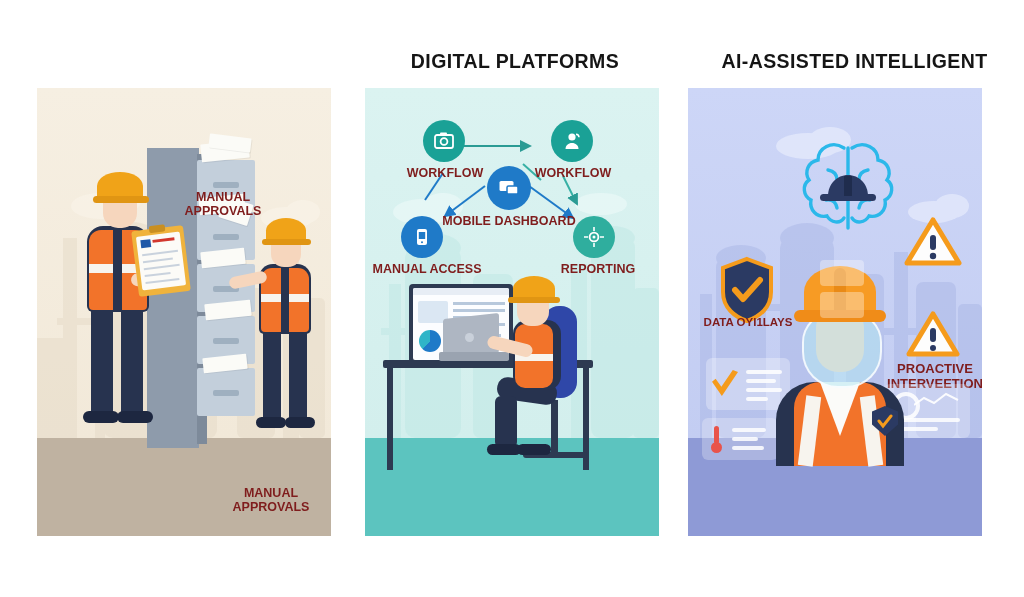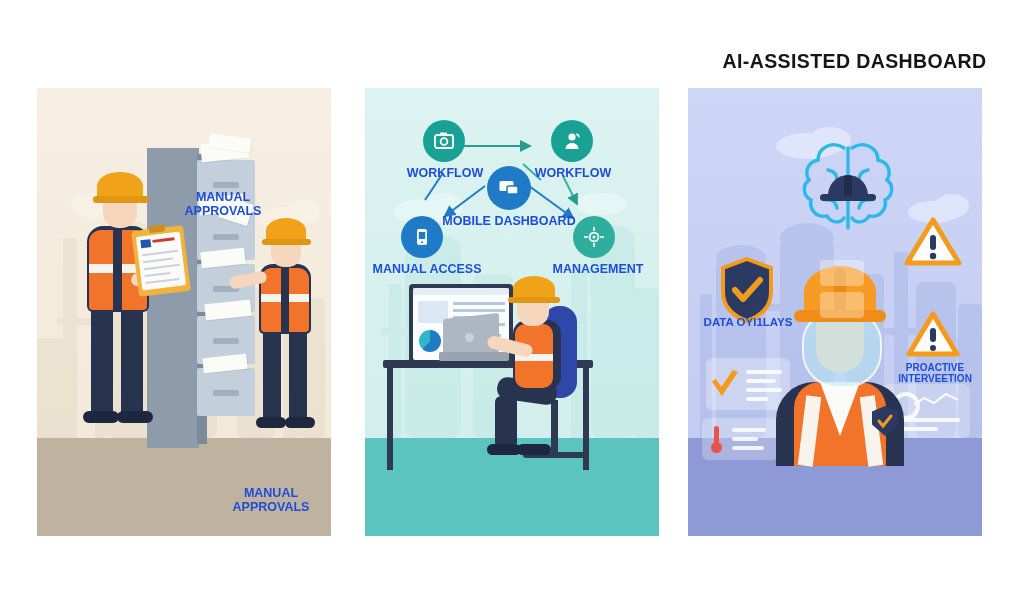--- a/index.html
+++ b/index.html
@@ -17,21 +17,21 @@
     white-space:nowrap;
   }
 
   
   .frame{position:absolute;overflow:hidden;}
   .sky{position:absolute;left:0;right:0;top:0;}
   .floor{position:absolute;left:0;right:0;bottom:0;}
 
   
   .lbl{
-    position:absolute;text-align:center;font-weight:bold;color:#1d4ed8;
+    position:absolute;text-align:center;font-weight:bold;color:#7f1d1d;
     line-height:1.12;white-space:pre;
   }
   .circ{position:absolute;border-radius:50%;display:flex;align-items:center;justify-content:center;}
   .plant{position:absolute;opacity:.5;}
 
   
   .cab{position:absolute;background:#9aa6b4;}
   .drawer{position:absolute;background:#c3cfdb;border-radius:2px;}
   .drawer::after{content:"";position:absolute;left:28%;right:28%;top:46%;height:13%;
     background:#9fb0c0;border-radius:2px;}
@@ -139,20 +139,21 @@
 
       <div class="lbl" style="left:118px;top:102px;width:136px;font-size:12.5px;">MANUAL
 APPROVALS</div>
       <div class="lbl" style="left:164px;top:398px;width:140px;font-size:12.5px;">MANUAL
 APPROVALS</div>
     </div>
   </div>
 
   <div class="panel" style="position:absolute;left:345px;top:0;width:340px;height:597px;">
 
+    <div class="title" style="top:50px;left:0;width:340px;">DIGITAL PLATFORMS</div>
 
     <div class="frame" style="left:20px;top:88px;width:294px;height:448px;">
       <div class="sky" style="height:350px;background:linear-gradient(#dbf3f1,#d3efed);"></div>
       <div class="floor" style="height:98px;background:#5cc4bf;"></div>
 
       <svg class="plant" width="294" height="350" style="left:0;top:0;" viewBox="0 0 294 350">
         <g fill="#bfe8e5">
           <rect x="40" y="160" width="56" height="190" rx="10"></rect>
           <ellipse cx="68" cy="160" rx="28" ry="15"></ellipse>
           <rect x="24" y="196" width="12" height="154"></rect>
@@ -223,21 +224,21 @@
       </div>
       <div class="lbl" style="left:0px;top:174px;width:124px;font-size:12.5px;">MANUAL ACCESS</div>
 
       <div class="circ" style="left:208px;top:128px;width:42px;height:42px;background:#2fae9e;">
         <svg width="24" height="24" viewBox="0 0 24 24">
           <circle cx="12" cy="12" r="4.4" fill="none" stroke="#fff" stroke-width="1.8"></circle>
           <circle cx="12" cy="12" r="1.5" fill="#fff"></circle>
           <path d="M2 12h4M18 12h4M12 2v4M12 18v4" stroke="#fff" stroke-width="1.6"></path>
         </svg>
       </div>
-      <div class="lbl" style="left:178px;top:174px;width:110px;font-size:12.5px;">MANAGEMENT</div>
+      <div class="lbl" style="left:178px;top:174px;width:110px;font-size:12.5px;">REPORTING</div>
 
       <div style="position:absolute;left:44px;top:196px;width:104px;height:80px;background:#2d3a52;border-radius:4px;padding:4px;box-sizing:border-box;">
         <div style="position:absolute;inset:4px;background:#fcfdff;border-radius:2px;overflow:hidden;">
           <div style="height:7px;background:#e7edf5;"></div>
           <div style="position:absolute;left:5px;top:13px;width:30px;height:22px;background:#dbe7f3;border-radius:2px;"></div>
           <div style="position:absolute;left:40px;top:14px;width:52px;height:3px;background:#b7c8dc;"></div>
           <div style="position:absolute;left:40px;top:21px;width:52px;height:3px;background:#b7c8dc;"></div>
           <div style="position:absolute;left:40px;top:28px;width:40px;height:3px;background:#b7c8dc;"></div>
           <div style="position:absolute;left:40px;top:35px;width:52px;height:3px;background:#b7c8dc;"></div>
           <div style="position:absolute;left:6px;top:42px;width:22px;height:22px;border-radius:50%;background:conic-gradient(#1f7ac8 0 62%,#2fb5c8 62% 100%);"></div>
@@ -269,21 +270,21 @@
         <div class="skin" style="left:-6px;top:56px;width:46px;height:13px;border-radius:7px;transform:rotate(14deg);"></div>
         <div class="skin" style="left:24px;top:4px;width:32px;height:38px;border-radius:14px;"></div>
         <div class="helmet" style="left:20px;top:-8px;width:42px;height:25px;"></div>
         <div style="position:absolute;left:15px;top:13px;width:52px;height:6px;background:#e09513;border-radius:4px;"></div>
       </div>
     </div>
   </div>
 
   <div class="panel" style="position:absolute;left:685px;top:0;width:339px;height:597px;">
 
-    <div class="title" style="top:50px;left:0;width:339px;">AI-ASSISTED DASHBOARD</div>
+    <div class="title" style="top:50px;left:0;width:339px;">AI-ASSISTED INTELLIGENT</div>
 
     <div class="frame" style="left:3px;top:88px;width:294px;height:448px;">
       <div class="sky" style="height:350px;background:linear-gradient(#cdd6f7,#c3cdf2);"></div>
       <div class="floor" style="height:98px;background:#8e9ad6;"></div>
 
       <svg class="plant" width="294" height="350" style="left:0;top:0;" viewBox="0 0 294 350">
         <g fill="#aab7e6">
           <rect x="28" y="170" width="50" height="180" rx="9"></rect>
           <ellipse cx="53" cy="170" rx="25" ry="13"></ellipse>
           <rect x="12" y="206" width="12" height="144"></rect>
@@ -328,21 +329,21 @@
         <path d="M29 4 55 47H3z" fill="#fdfdfd" stroke="#f59b1c" stroke-width="5" stroke-linejoin="round"></path>
         <rect x="26" y="19" width="6" height="15" rx="3" fill="#2b3a63"></rect>
         <circle cx="29" cy="40" r="3.2" fill="#2b3a63"></circle>
       </svg>
 
       <svg width="54" height="48" style="position:absolute;left:218px;top:222px;" viewBox="0 0 54 48">
         <path d="M27 4 51 44H3z" fill="#fdfdfd" stroke="#f59b1c" stroke-width="5" stroke-linejoin="round"></path>
         <rect x="24" y="18" width="6" height="14" rx="3" fill="#2b3a63"></rect>
         <circle cx="27" cy="38" r="3" fill="#2b3a63"></circle>
       </svg>
-      <div class="lbl" style="left:192px;top:274px;width:110px;font-size:10px;">PROACTIVE
+      <div class="lbl" style="left:192px;top:274px;width:110px;font-size:13px;">PROACTIVE
 INTERVEETION</div>
 
       <div style="position:absolute;left:18px;top:270px;width:84px;height:52px;background:rgba(255,255,255,.30);border-radius:6px;">
         <div style="position:absolute;left:6px;top:12px;width:26px;height:26px;background:#f59b1c;clip-path:polygon(0 45%,38% 100%,100% 8%,80% 0,36% 64%,14% 34%);"></div>
         <div style="position:absolute;left:40px;top:12px;width:36px;height:4px;background:rgba(255,255,255,.85);border-radius:2px;"></div>
         <div style="position:absolute;left:40px;top:21px;width:30px;height:4px;background:rgba(255,255,255,.85);border-radius:2px;"></div>
         <div style="position:absolute;left:40px;top:30px;width:36px;height:4px;background:rgba(255,255,255,.85);border-radius:2px;"></div>
         <div style="position:absolute;left:40px;top:39px;width:22px;height:4px;background:rgba(255,255,255,.85);border-radius:2px;"></div>
       </div>
 

